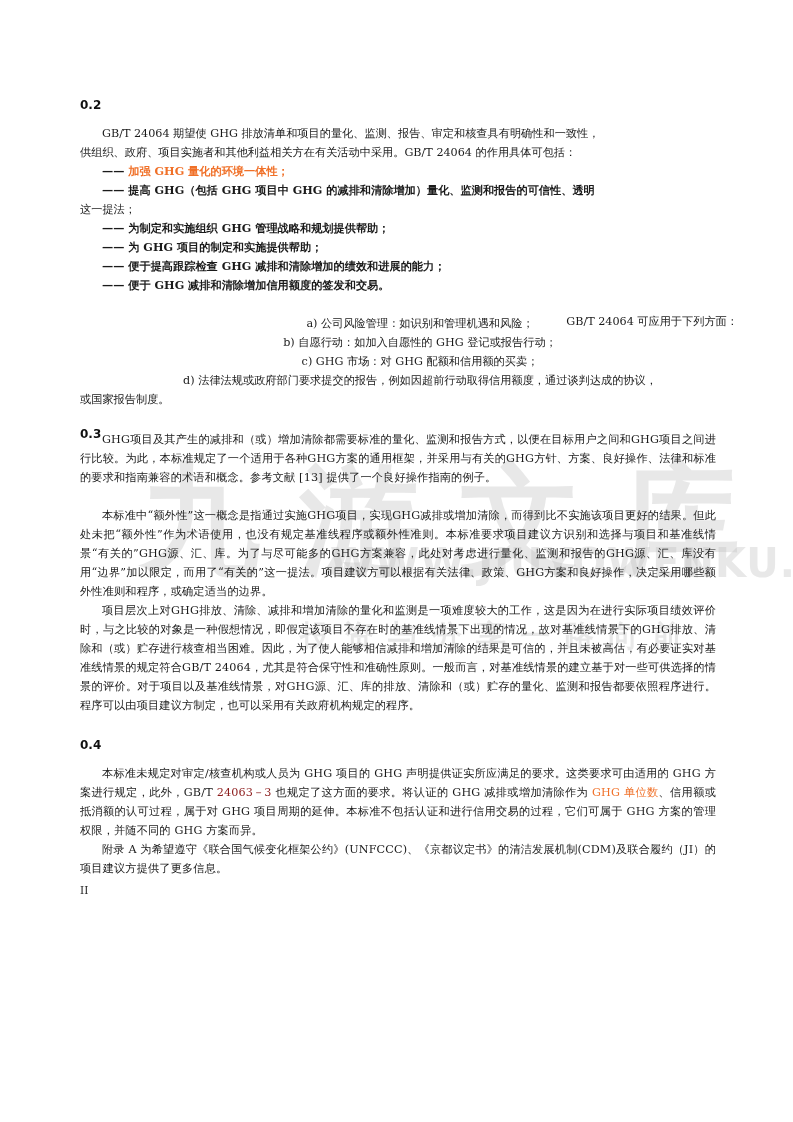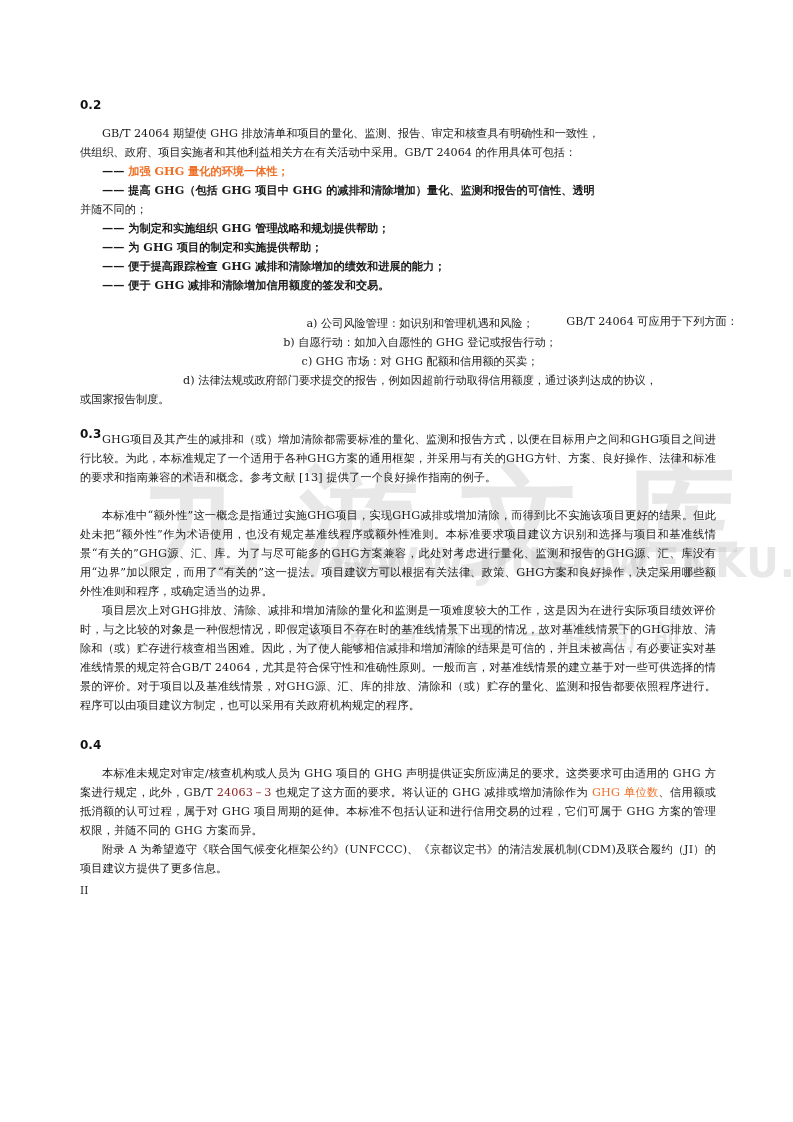--- a/index.html
+++ b/index.html
@@ -35,21 +35,21 @@
 <div class="line" style="top:143px;">供组织、政府、项目实施者和其他利益相关方在有关活动中采用。GB/T 24064 的作用具体可包括：</div>
 
 <div class="line dash-item" style="top:162px">
   <span>——</span>
   <span class="orange">加强 GHG 量化的环境一体性；</span>
 </div>
 <div class="line dash-item" style="top:181px">
   <span>——</span>
   <span>提高 GHG（包括 GHG 项目中 GHG 的减排和清除增加）量化、监测和报告的可信性、透明</span>
 </div>
-<div class="line" style="top:200px">并随不同的；</div>
+<div class="line" style="top:200px">这一提法；</div>
 <div class="line dash-item" style="top:219px">
   <span>——</span>
   <span>为制定和实施组织 GHG 管理战略和规划提供帮助；</span>
 </div>
 <div class="line dash-item" style="top:238px">
   <span>——</span>
   <span>为 GHG 项目的制定和实施提供帮助；</span>
 </div>
 <div class="line dash-item" style="top:257px">
   <span>——</span>

